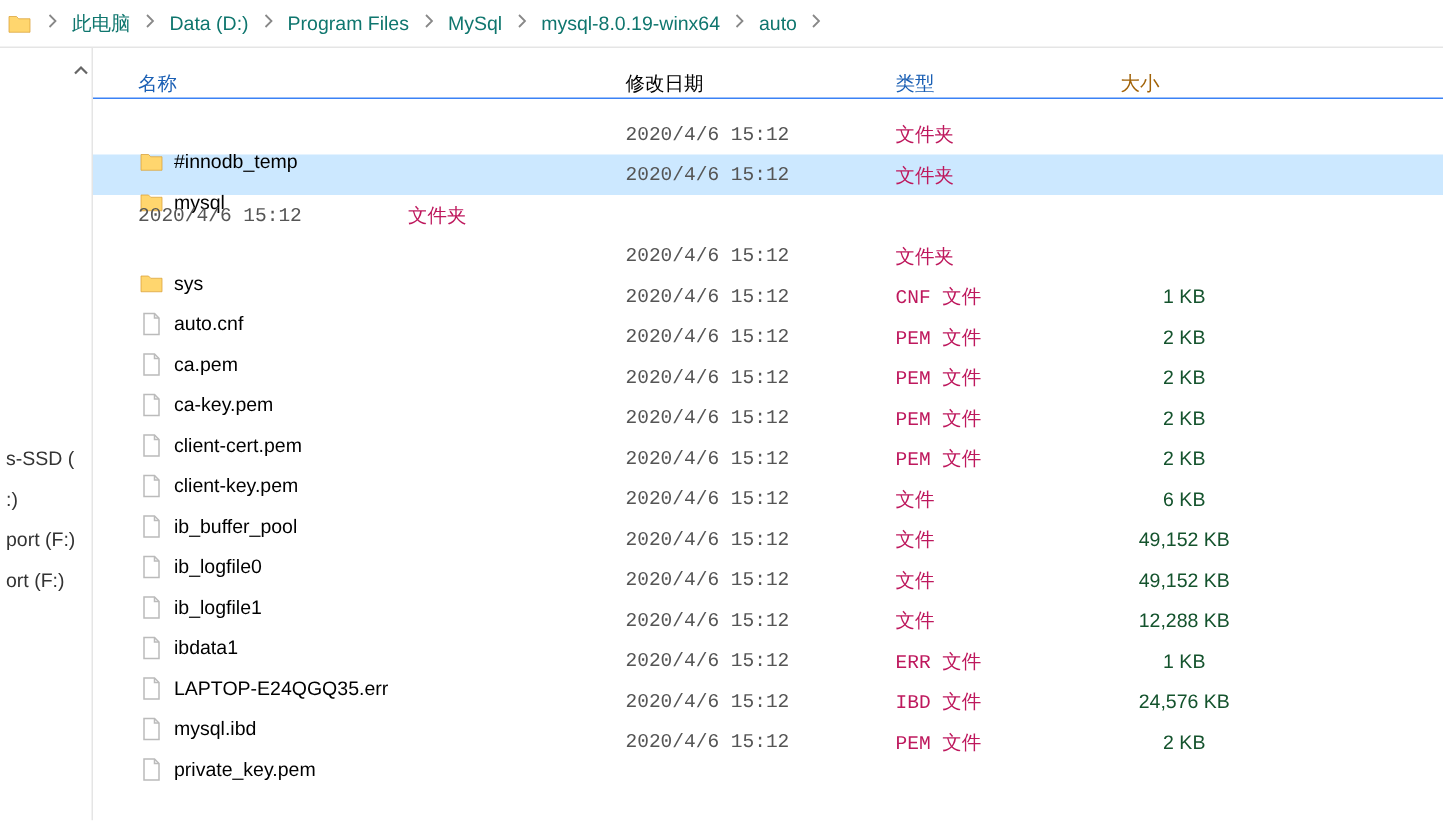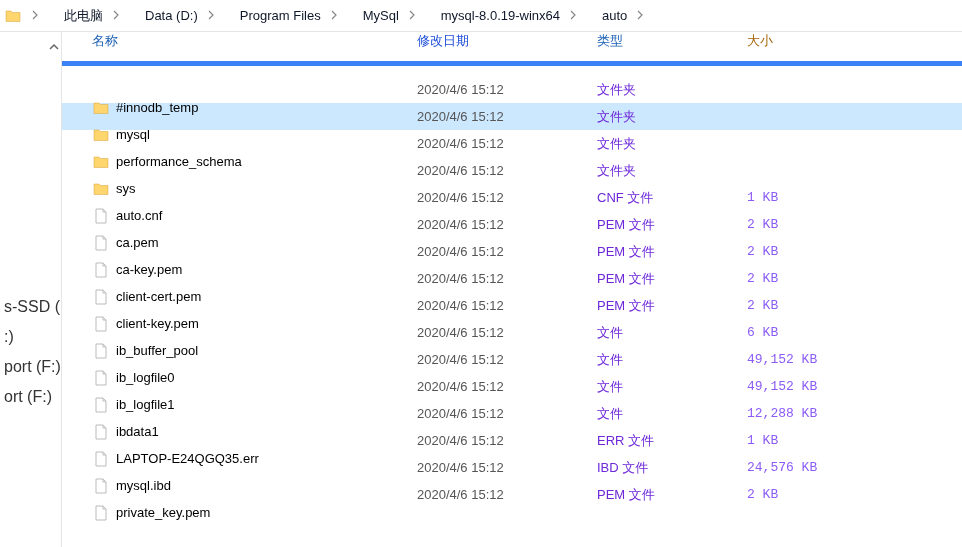--- a/index.html
+++ b/index.html
@@ -33,82 +33,81 @@
       flex: 1;
     }
     .crumb-sep {
       color: #999;
       padding: 0 6px;
       font-size: 10px;
     }
     .crumb {
       padding: 2px 4px;
       cursor: pointer;
-      color: #0f172a;
-      margin-left: 16px;
+      color: #0f766e;
     }
     .main-area {
       display: flex;
       height: calc(547px - 32px);
     }
     .left-panel {
       width: 62px;
       border-right: 1px solid #e5e5e5;
       padding-top: 20px;
       overflow: hidden;
     }
     .nav-item {
-      font-size: 16px;
+      font-size: 13px;
       padding: 6px 4px;
       white-space: nowrap;
       color: #333;
       cursor: pointer;
     }
     .scroll-up {
       width: 17px;
       height: 17px;
       display: flex;
       align-items: center;
       justify-content: center;
       color: #666;
       cursor: pointer;
     }
     .file-panel {
       flex: 1;
       overflow: auto;
     }
     .header-row {
       display: flex;
-      align-items: flex-start;
+      align-items: flex-end;
       height: 34px;
-      border-bottom: 5px solid #3b82f6;
+      border-bottom: 1px solid #3b82f6;
       padding-left: 30px;
     }
     .col-name { width: 325px; color: #1a5fb4; cursor: pointer; display: flex; align-items: center; }
-    .col-date { width: 180px; color: #1d4ed8; cursor: pointer; }
+    .col-date { width: 180px; color: #000000; cursor: pointer; }
     .col-type { width: 150px; color: #1a5fb4; cursor: pointer; font-family: Liberation Mono, monospace; }
     .col-size { width: 95px; color: #a16207; cursor: pointer; text-align: left; }
     .sort-ind {
       margin-left: 40px;
       font-size: 9px;
       color: #666;
     }
     .file-list { padding-top: 10px; }
     .file-row {
       display: flex;
       align-items: center;
       height: 27px;
       padding-left: 30px;
       cursor: pointer;
     }
     .file-row.selected { background: #cce8ff; }
     .f-name { width: 325px; display: flex; align-items: center; gap: 6px; color: #000; margin-top: 36px; }
-    .f-date { width: 180px; color: #555; }
-    .f-type { width: 150px; color: #6d28d9; }
-    .f-size { width: 95px; color: #8b5cf6; text-align: left; padding-right: 10px; font-family: Liberation Mono, monospace; }
+    .f-date { width: 180px; color: #555; font-family: Liberation Mono, monospace; }
+    .f-type { width: 150px; color: #be185d; font-family: Liberation Mono, monospace; }
+    .f-size { width: 95px; color: #14532d; text-align: center; padding-right: 10px; }
     .fico { width: 18px; height: 18px; display: inline-flex; align-items: center; justify-content: center; flex-shrink: 0; }
     .left-items {
       position: relative;
       top: 240px;
     }
   </style>
 </head>
 <body>
 
 <div class="address-bar">
@@ -194,28 +193,20 @@
                 <path d="M2 4 h5 l1.5 1.5 H16 v9 H2 Z" fill="#ffd66e" stroke="#d9a23a" stroke-width="0.5"></path>
               </svg>
             </span>
             <span>mysql</span>
           </div>
           <div class="f-date">2020/4/6 15:12</div>
           <div class="f-type">文件夹</div>
           <div class="f-size"></div>
         </div>
         <div class="file-row">
-          <div class="f-name">
-            <span class="fico">
-              <svg width="18" height="18" viewBox="0 0 18 18">
-                <path d="M2 4 h5 l1.5 1.5 H16 v9 H2 Z" fill="#ffd66e" stroke="#d9a23a" stroke-width="0.5"></path>
-              </svg>
-            </span>
-            <span>performance_schema</span>
-          </div>
           <div class="f-date">2020/4/6 15:12</div>
           <div class="f-type">文件夹</div>
           <div class="f-size"></div>
         </div>
         <div class="file-row">
           <div class="f-name">
             <span class="fico">
               <svg width="18" height="18" viewBox="0 0 18 18">
                 <path d="M2 4 h5 l1.5 1.5 H16 v9 H2 Z" fill="#ffd66e" stroke="#d9a23a" stroke-width="0.5"></path>
               </svg>

